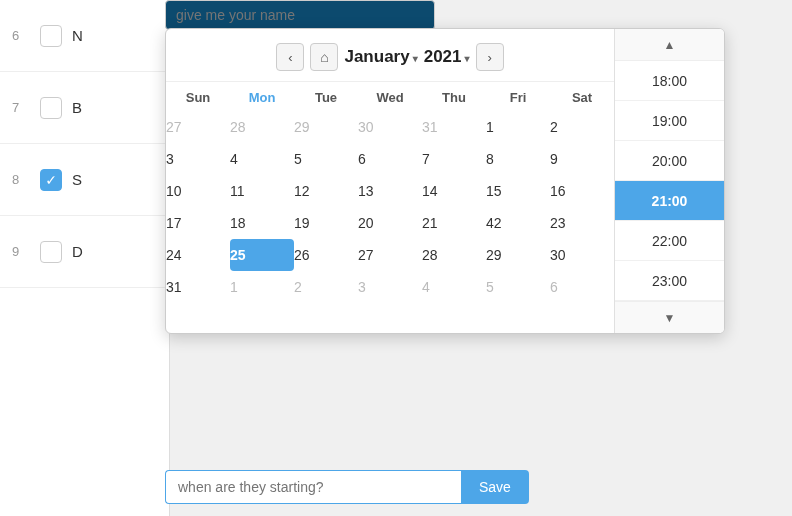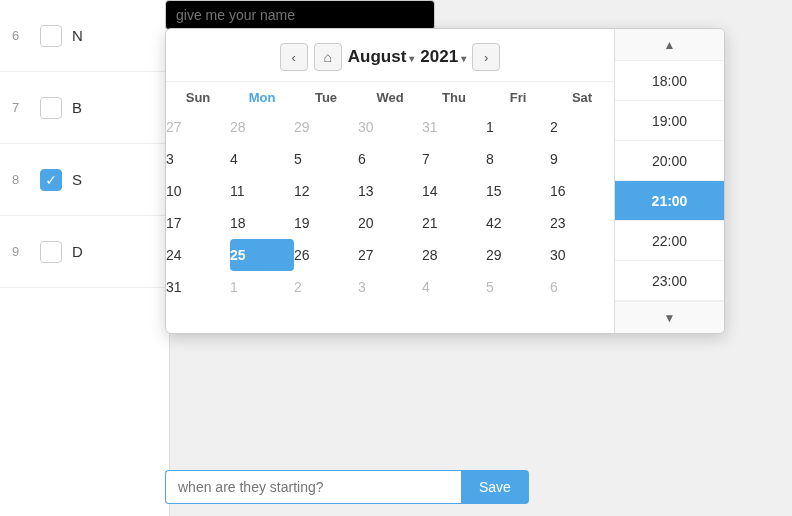--- a/index.html
+++ b/index.html
@@ -68,21 +68,21 @@
       height: 36px;
     }
     .top-input {
       border: 1px solid #ccc;
       border-radius: 4px;
       padding: 6px 10px;
       font-size: 14px;
       color: #999;
       width: 270px;
       outline: none;
-      background: #000000;
+      background: #0c4a6e;
     }
 
     
     .bottom-bar {
       position: absolute;
       bottom: 12px;
       left: 165px;
       display: flex;
       gap: 0;
     }
@@ -303,21 +303,21 @@
   <input class="top-input" type="text" placeholder="give me your name" style="">
 </div>
 
 <div class="calendar-popup">
   <div class="calendar-main">
 
     <div class="cal-header">
       <button class="cal-nav-btn">‹</button>
       <button class="cal-home-btn">⌂</button>
       <span class="cal-month-label">
-        <span>August</span>
+        <span>January</span>
           <span class="dropdown-arrow">▾</span>
       </span>
       <span class="cal-year-label">
         <span>2021</span>
           <span class="dropdown-arrow">▾</span>
       </span>
       <button class="cal-nav-btn">›</button>
     </div>
 
     <table class="cal-grid">

